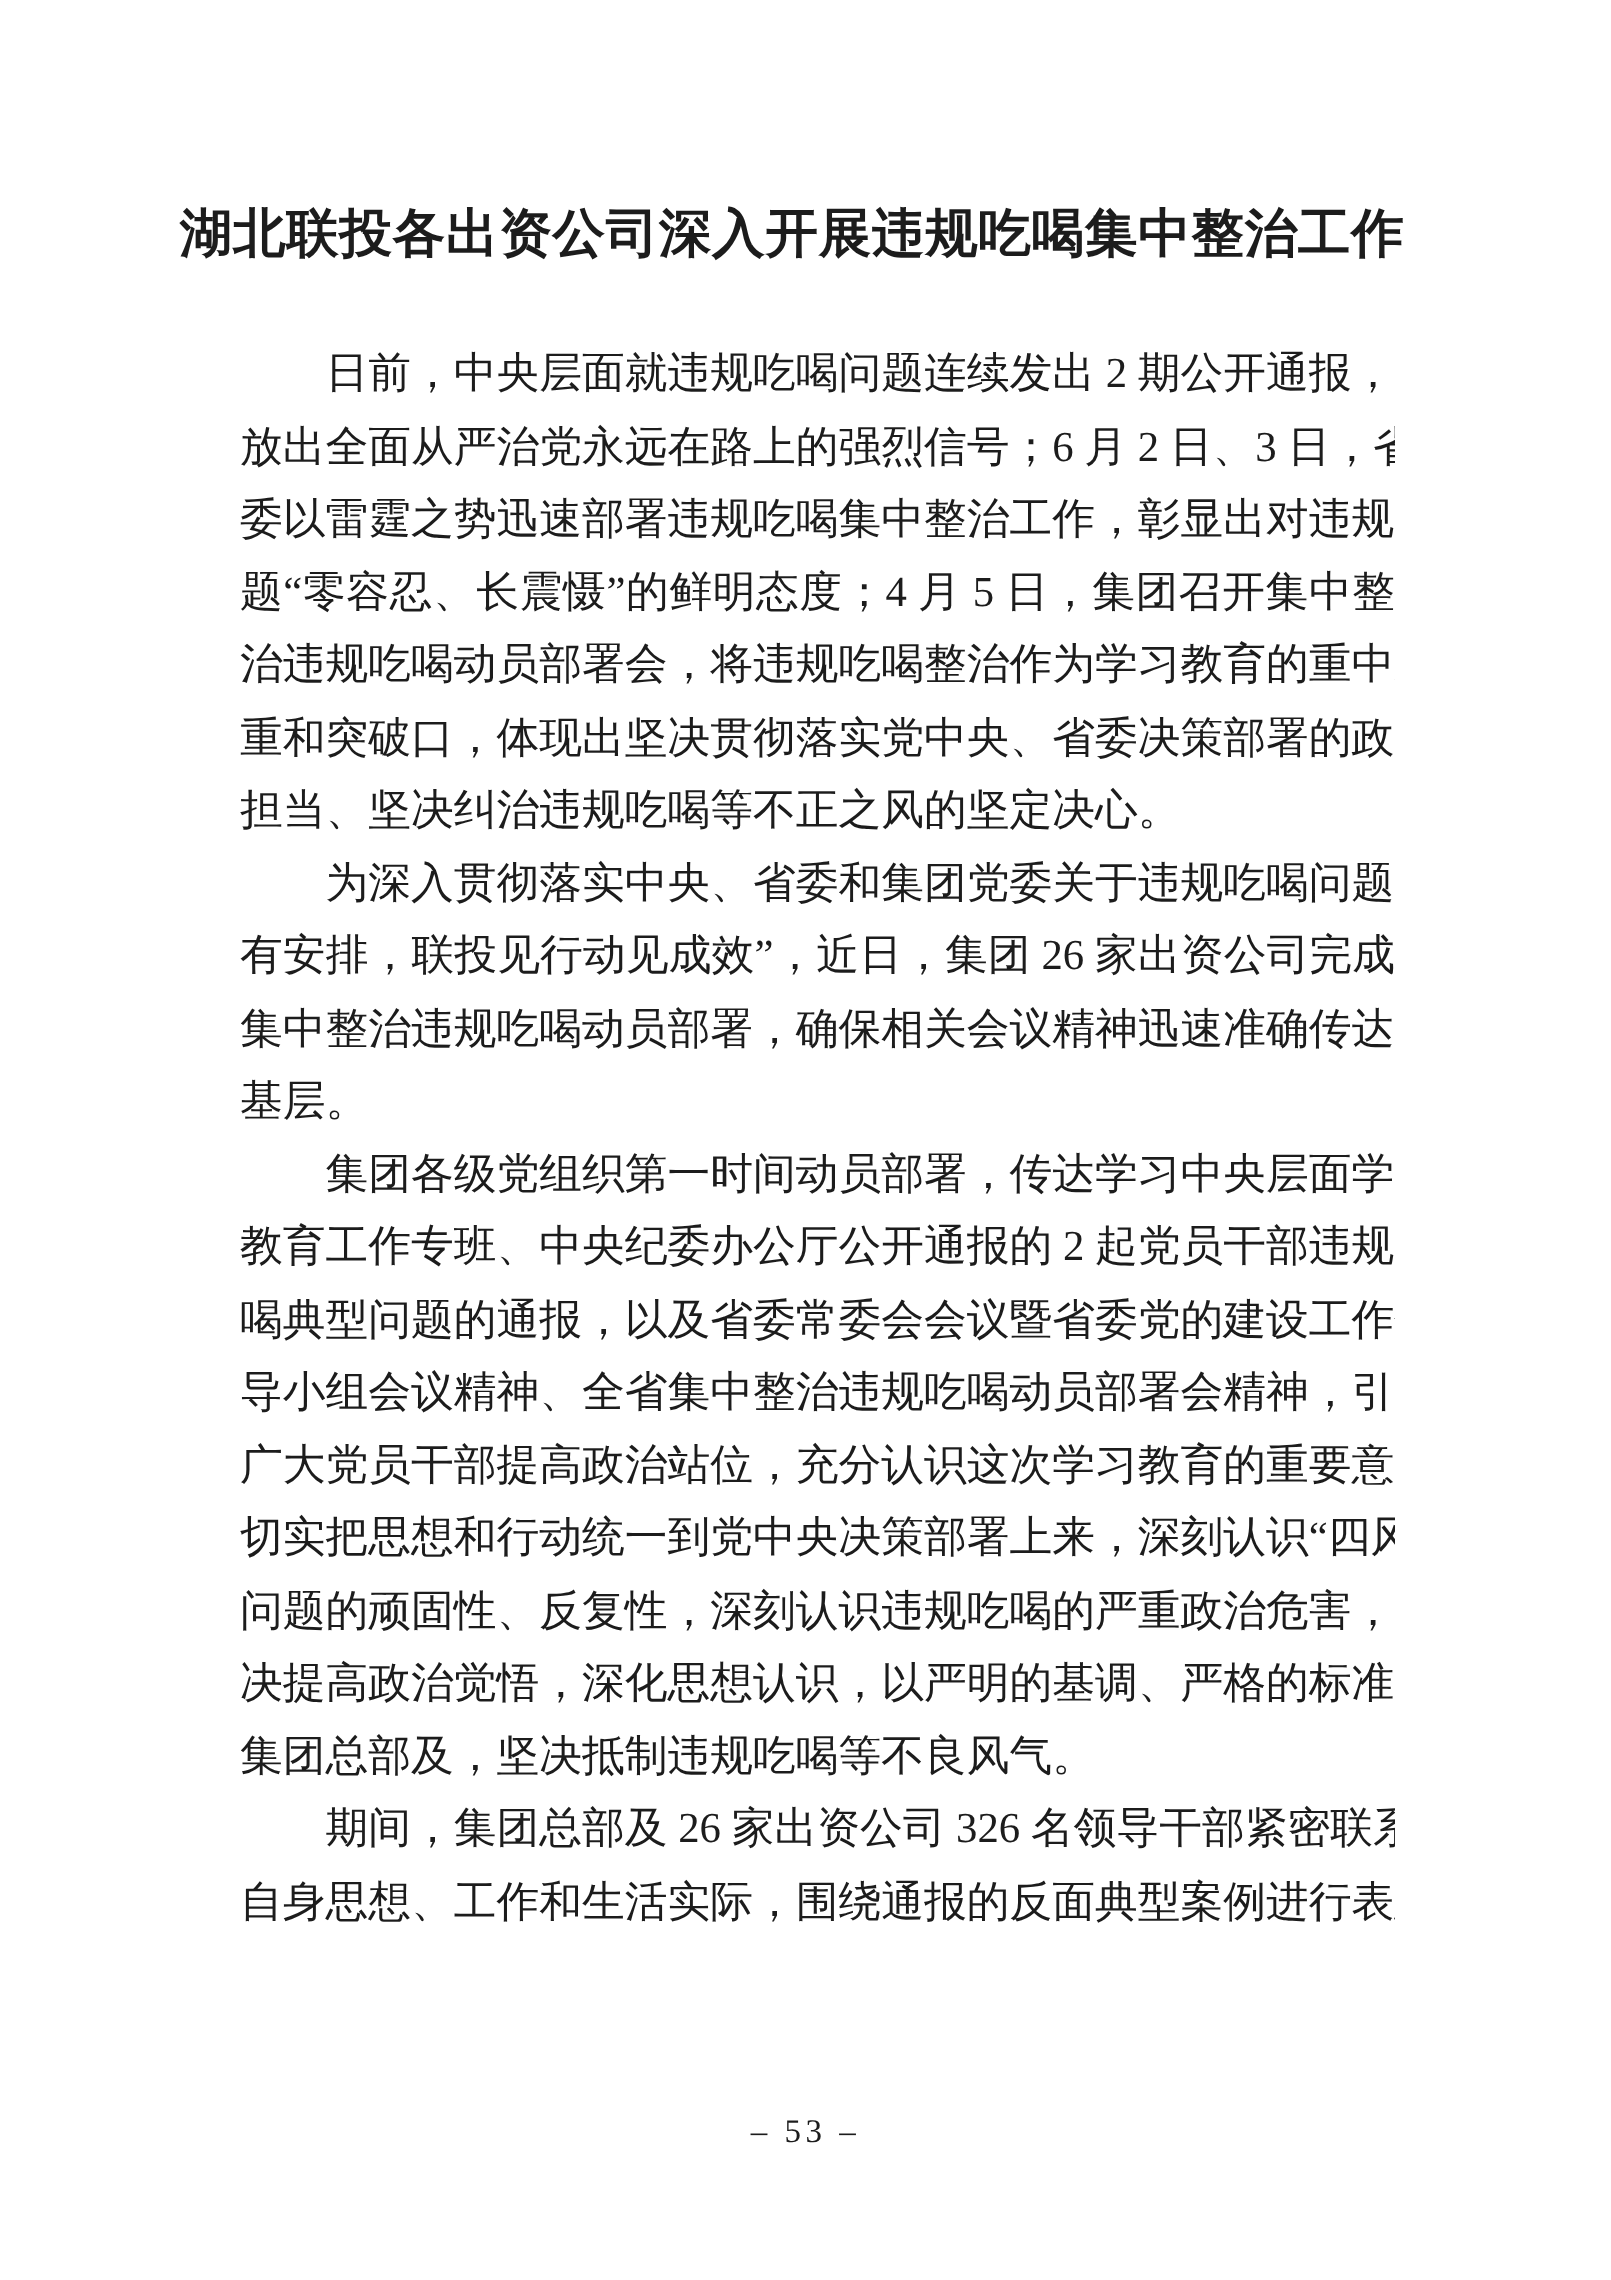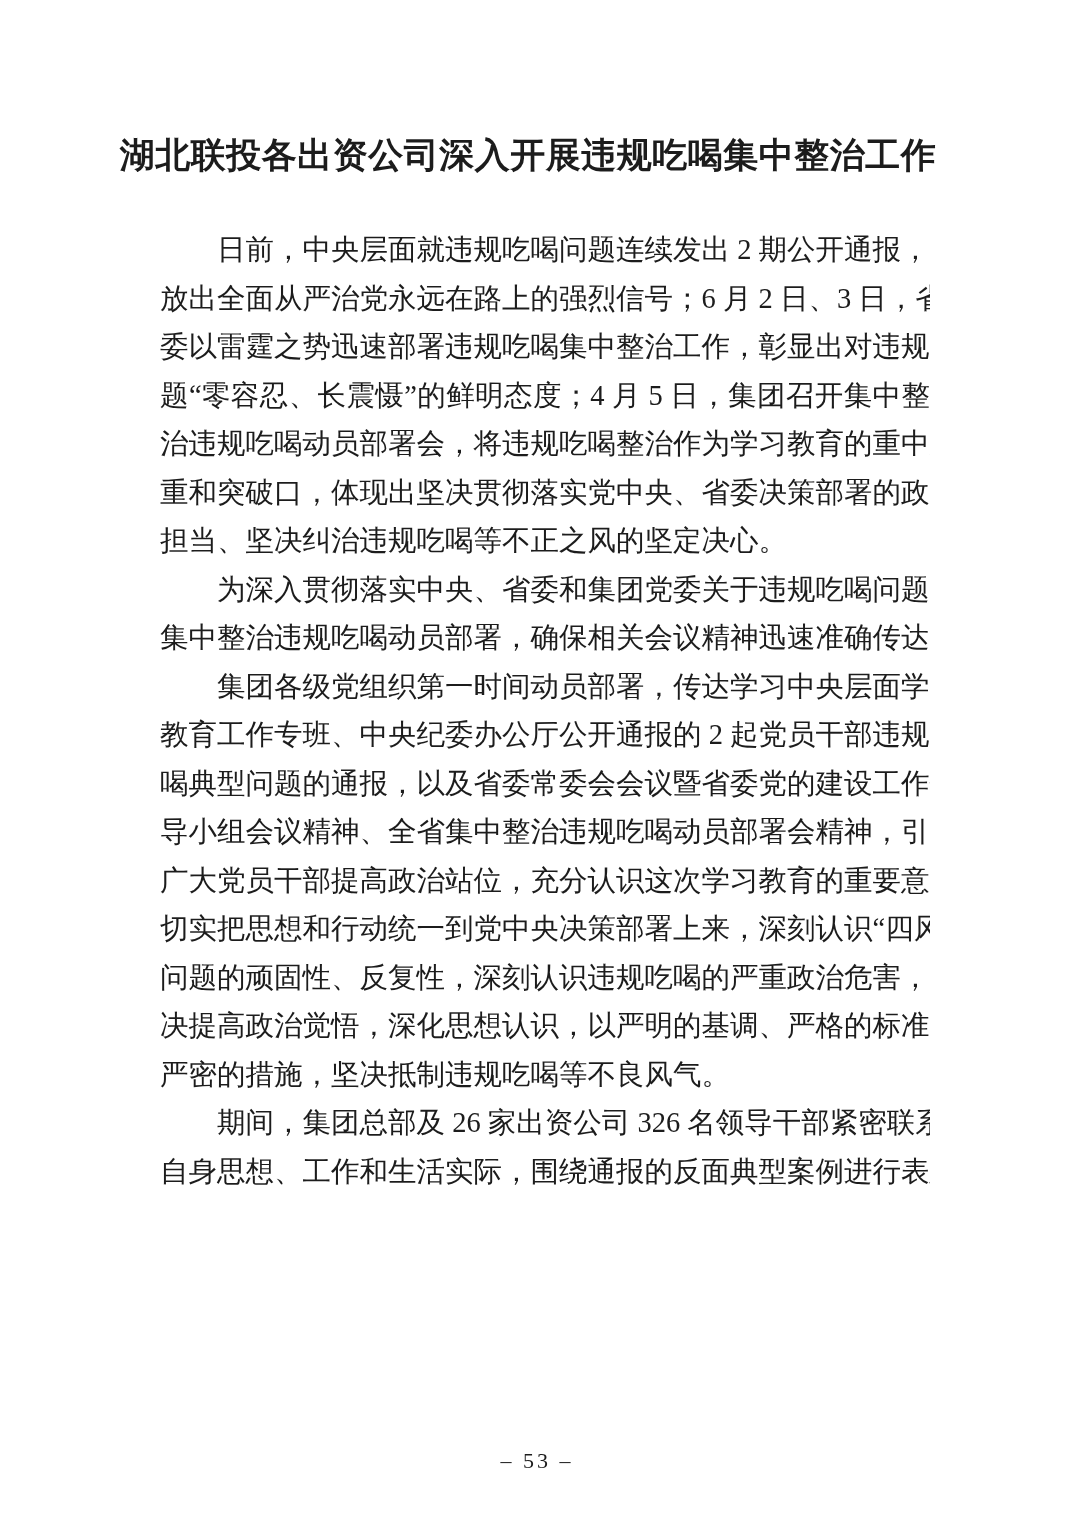--- a/index.html
+++ b/index.html
@@ -35,21 +35,21 @@
     text-align-last: justify;
     overflow: hidden;
     white-space: nowrap;
   }
   .line.first { padding-left: 57px; }
   .line.last  { text-align-last: left; font-family: Liberation Serif, serif; }
   .page-number {
     position: absolute;
     left: 0;
     right: 0;
-    top: 1448px;
+    top: 1408px;
     text-align: center;
     font-size: 22px;
     letter-spacing: 3px;
     color: #1c1c1c;
   }
 </style>
 </head>
 <body>
 
 <div class="page">
@@ -63,33 +63,35 @@
       <div class="line">放出全面从严治党永远在路上的强烈信号；6 月 2 日、3 日，省</div>
       <div class="line">委以雷霆之势迅速部署违规吃喝集中整治工作，彰显出对违规问</div>
       <div class="line">题“零容忍、长震慑”的鲜明态度；4 月 5 日，集团召开集中整</div>
       <div class="line">治违规吃喝动员部署会，将违规吃喝整治作为学习教育的重中之</div>
       <div class="line">重和突破口，体现出坚决贯彻落实党中央、省委决策部署的政治</div>
       <div class="line last">担当、坚决纠治违规吃喝等不正之风的坚定决心。</div>
     </div>
 
     <div class="para">
       <div class="line first">为深入贯彻落实中央、省委和集团党委关于违规吃喝问题集</div>
+      <div class="line">有安排，联投见行动见成效”，近日，集团 26 家出资公司完成</div>
       <div class="line">集中整治违规吃喝动员部署，确保相关会议精神迅速准确传达至</div>
+      <div class="line last">基层。</div>
     </div>
 
     <div class="para">
       <div class="line first">集团各级党组织第一时间动员部署，传达学习中央层面学习</div>
       <div class="line">教育工作专班、中央纪委办公厅公开通报的 2 起党员干部违规吃</div>
       <div class="line">喝典型问题的通报，以及省委常委会会议暨省委党的建设工作领</div>
       <div class="line">导小组会议精神、全省集中整治违规吃喝动员部署会精神，引导</div>
       <div class="line">广大党员干部提高政治站位，充分认识这次学习教育的重要意义，</div>
       <div class="line">切实把思想和行动统一到党中央决策部署上来，深刻认识“四风”</div>
       <div class="line">问题的顽固性、反复性，深刻认识违规吃喝的严重政治危害，坚</div>
       <div class="line">决提高政治觉悟，深化思想认识，以严明的基调、严格的标准、</div>
-      <div class="line last">严密的措施，坚决抵制违规吃喝等不良风气。</div>
+      <div class="line last">集团总部及，坚决抵制违规吃喝等不良风气。</div>
     </div>
 
     <div class="para">
       <div class="line first">期间，集团总部及 26 家出资公司 326 名领导干部紧密联系</div>
       <div class="line">自身思想、工作和生活实际，围绕通报的反面典型案例进行表态</div>
     </div>
 
   </div>
 
   <div class="page-number">– 53 –</div>

